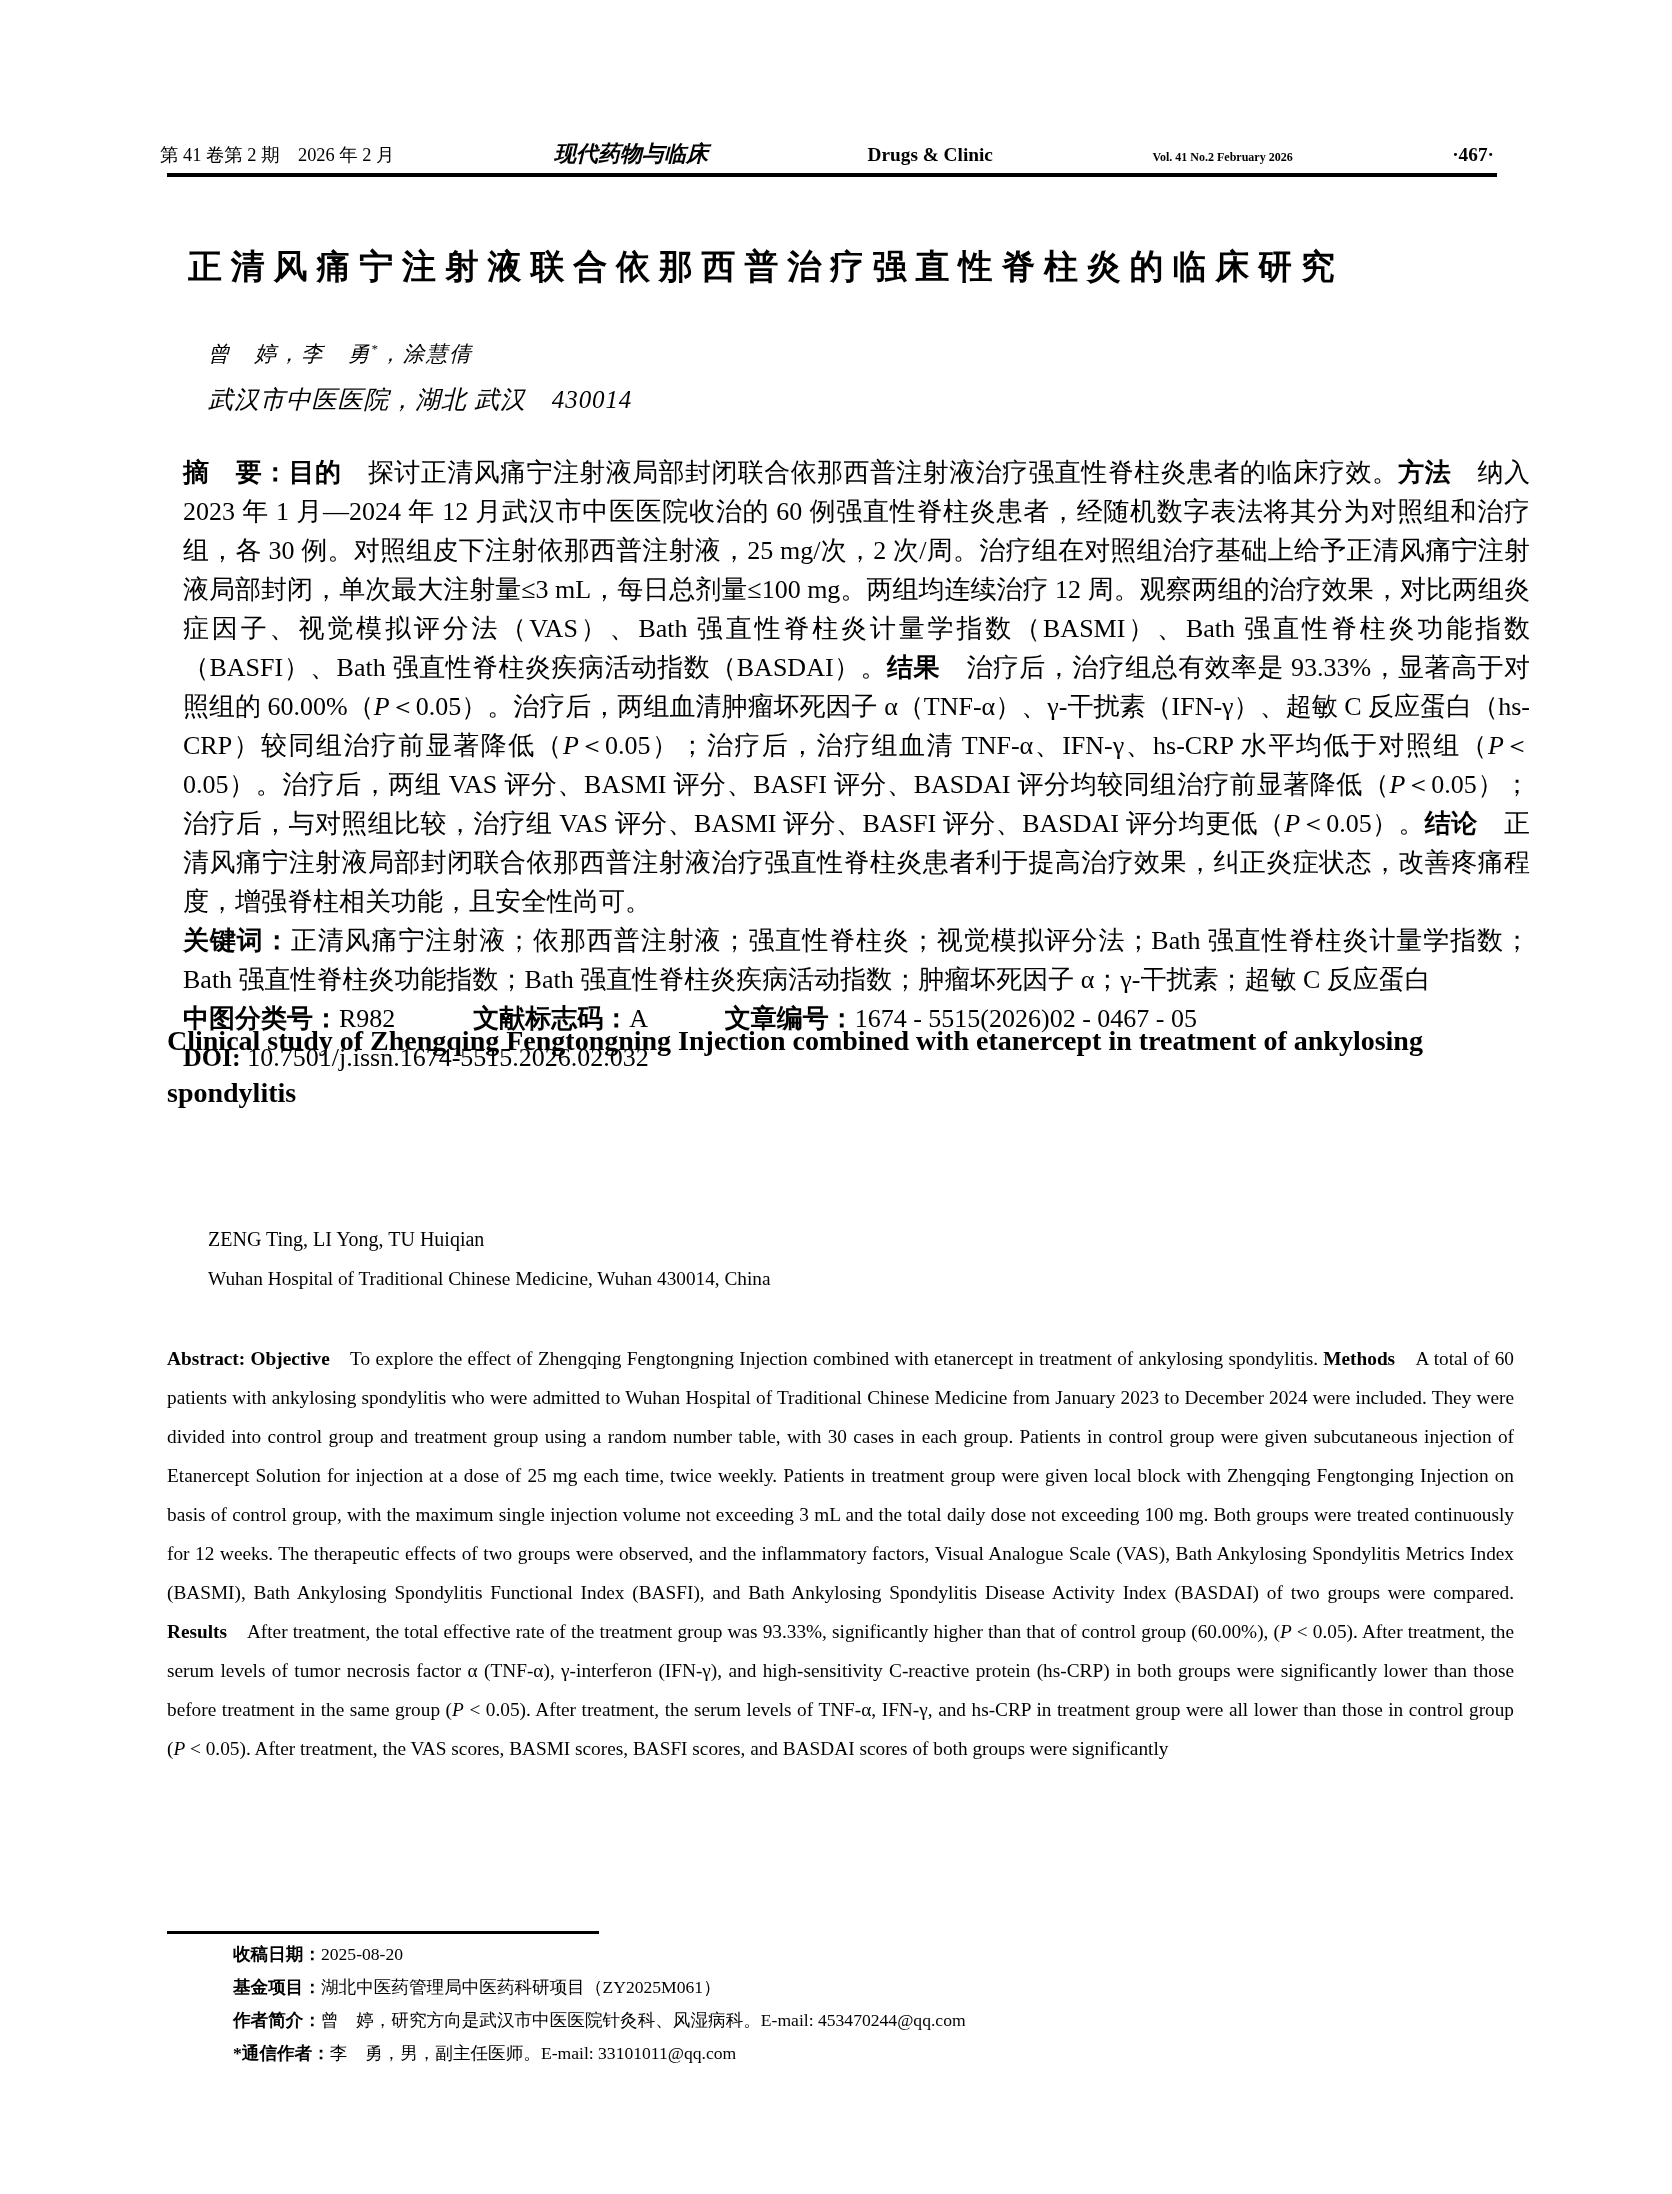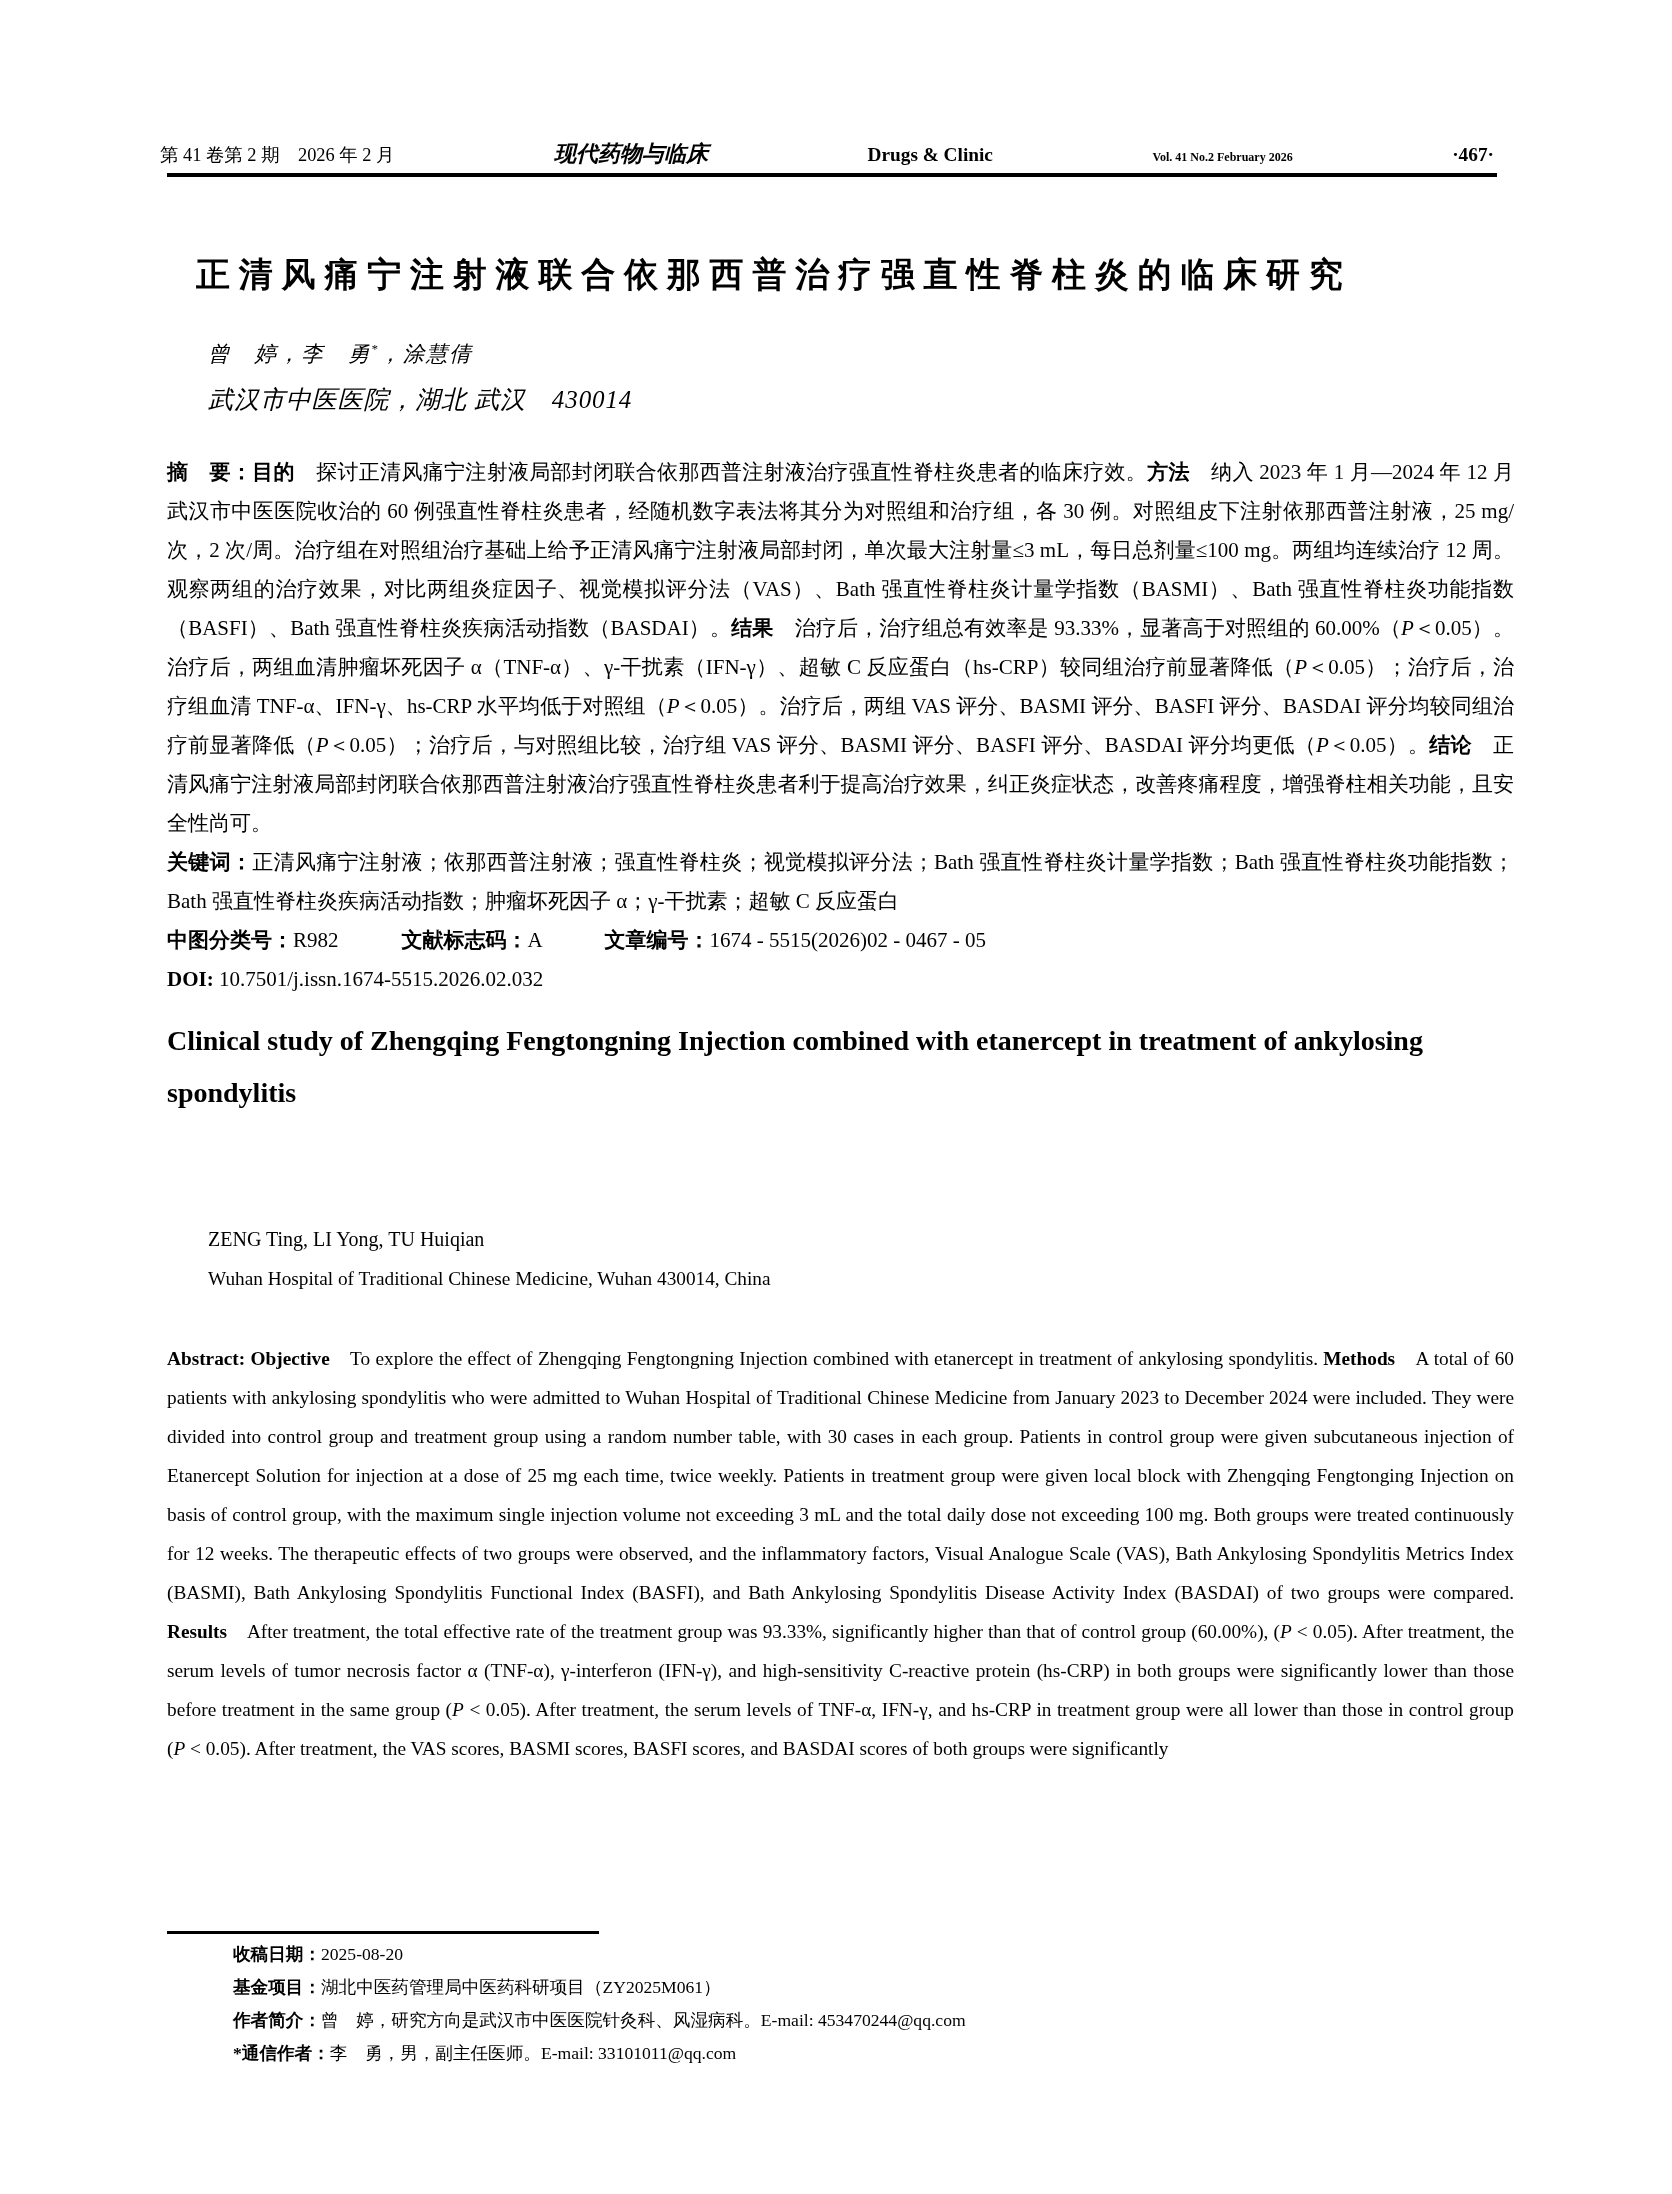--- a/index.html
+++ b/index.html
@@ -21,35 +21,35 @@
   .header-row .journal-cn { font-weight: bold; font-style: italic; font-size: 22px; }
   .header-row .journal-en { font-weight: bold; font-size: 19.3px; }
   .header-row .vol-en { font-weight: bold; font-size: 12px; }
   .header-row .pageno { font-weight: bold; font-size: 19.3px; }
   .header-rule {
     position: absolute; left: 167px; top: 173px;
     width: 1330px; height: 4px; background: #000000;
   }
   .title-cn {
     position: absolute; left: 184px; top: 244px; width: 1330px;
-    margin: 12px; font-family: "Liberation Sans", sans-serif;
+    margin: 4px; font-family: "Liberation Sans", sans-serif;
     font-weight: bold; font-size: 34px; letter-spacing: 8.8px; line-height: 1.1;
     white-space: nowrap;
   }
   .authors-cn {
     position: absolute; left: 208px; top: 339px;
     font-size: 21.5px; font-style: italic; letter-spacing: 1.8px;
   }
   .affil-cn {
     position: absolute; left: 208px; top: 383px;
     font-size: 25px; font-style: italic; letter-spacing: 0.9px;
   }
   .cn-block {
-    position: absolute; left: 167px; top: 453px; width: 1347px;
-    font-size: 21px; line-height: 39px;
+    position: absolute; left: 183px; top: 453px; width: 1347px;
+    font-size: 26px; line-height: 39px;
   }
   .cn-block p { margin: 0; }
   .just { text-align: justify; }
   .seg-b { font-weight: bold; }
   .seg-i { font-style: italic; }
   .seg-sup { vertical-align: super; font-size: 60%; }
   .title-en {
     position: absolute; left: 167px; top: 1015px; width: 1352px;
     margin: 0; font-weight: bold; font-size: 28px; line-height: 52px;
   }

